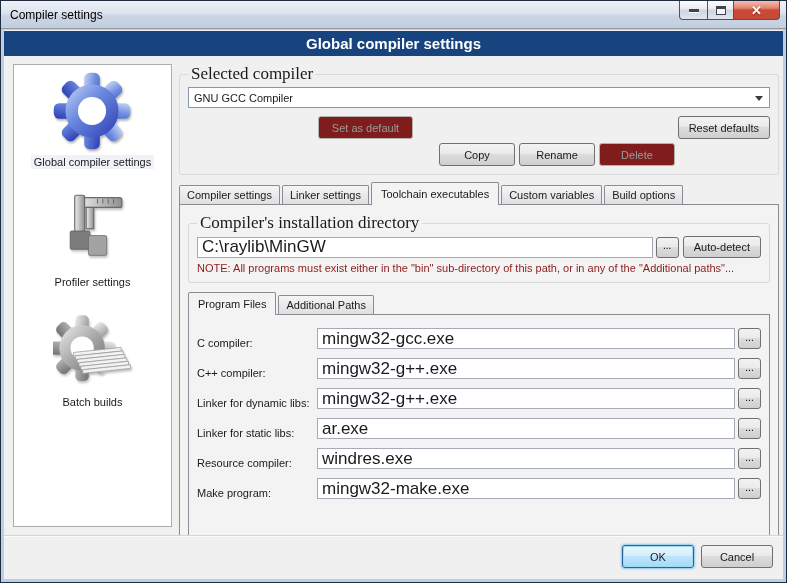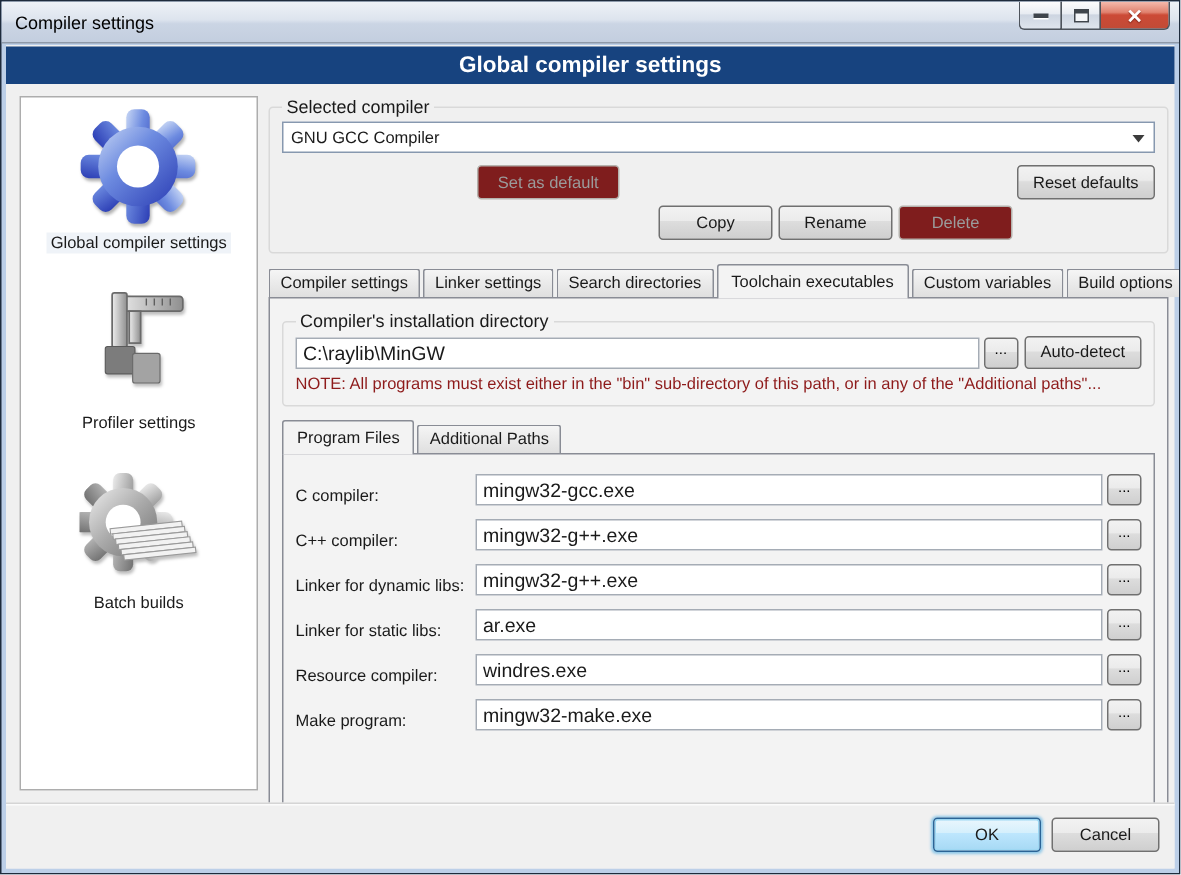--- a/index.html
+++ b/index.html
@@ -45,21 +45,21 @@
     background:#fff; border:1px solid #ADADAD;
     display:flex; flex-direction:column; align-items:center; padding-top:6px;
   }
   .side-item { display:flex; flex-direction:column; align-items:center; margin-bottom:22px; cursor:default; }
   .side-item .icon { height:80px; display:flex; align-items:center; justify-content:center; }
   .side-label { margin-top:4px; padding:1px 3px; }
   .side-label.sel { background:#EFF3F8; }
   
   .main { position:absolute; left:175px; top:8px; width:600px; }
   fieldset { border:1px solid #D9D9D9; border-radius:3px; margin:0; padding:3px 8px 8px; }
-  legend { padding:0 3px; font-size:12px; }
+  legend { padding:0 3px; font-size:17px;font-family:Liberation Serif, serif; }
   
   .combo {
     position:relative; height:21px; display:flex; align-items:center;
     border:1px solid #8798AF; background:#fff; padding:0 32px 0 5px; cursor:default;
   }
   .combo .arrow {
     position:absolute; right:6px; top:8px; width:0; height:0;
     border-left:4px solid transparent; border-right:4px solid transparent; border-top:5px solid #3C3C3C;
   }
   .combo.grey {
@@ -90,21 +90,21 @@
     height:19px; line-height:18px; padding:0 7px; margin-right:2px; white-space:nowrap;
     background:linear-gradient(180deg,#F5F5F5,#DFDFDF); border:1px solid #898C95;
     border-bottom:none; border-radius:2px 2px 0 0; cursor:default;
   }
   .tab.active { height:23px; line-height:22px; background:#F3F3F3; margin-bottom:-1px; padding:0 9px; }
   .panel { border:1px solid #898C95; background:#F3F3F3; padding:8px 8px 0; height:365px; }
   
   .inst-row { display:flex; align-items:center; }
   input.tin {
     height:21px; flex:1; border:1px solid #A5ACB5; background:#fff;
-    font-family:inherit; font-size:13px; padding:0 4px; color:#1a1a1a;
+    font-family:inherit; font-size:17px; padding:0 4px; color:#1a1a1a;
   }
   .browse { width:23px; height:21px; margin-left:3px; padding:0 0 3px; font-size:10px;
     border:1px solid #707070; border-radius:3px; cursor:default;
     background:linear-gradient(180deg,#F2F2F2 0%,#EBEBEB 45%,#DDDDDD 46%,#CFCFCF 100%); }
   .autodetect { height:22px; margin-left:4px; }
   .note { margin-top:4px; color:#8E1B1B; white-space:nowrap; overflow:hidden; }
   
   .subtabs { margin-top:9px; }
   .subpanel { border:1px solid #898C95; background:#F3F3F3; padding:4px 8px 0; height:252px; }
   .prow { display:flex; align-items:flex-end; height:30px; }
@@ -242,21 +242,20 @@
             <button class="btn copy mid">Copy</button>
             <button class="btn gap mid">Rename</button>
             <button class="btn gap mid" disabled="">Delete</button>
             <button class="btn reset">Reset defaults</button>
           </div>
         </fieldset>
 
         <div class="tabstrip">
           <div class="tab">Compiler settings</div>
           <div class="tab">Linker settings</div>
-          <div class="tab">Search directories</div>
           <div class="tab active">Toolchain executables</div>
           <div class="tab">Custom variables</div>
           <div class="tab">Build options</div>
 
         </div>
 
         <div class="panel">
 
           <fieldset>
             <legend>Compiler's installation directory</legend>

